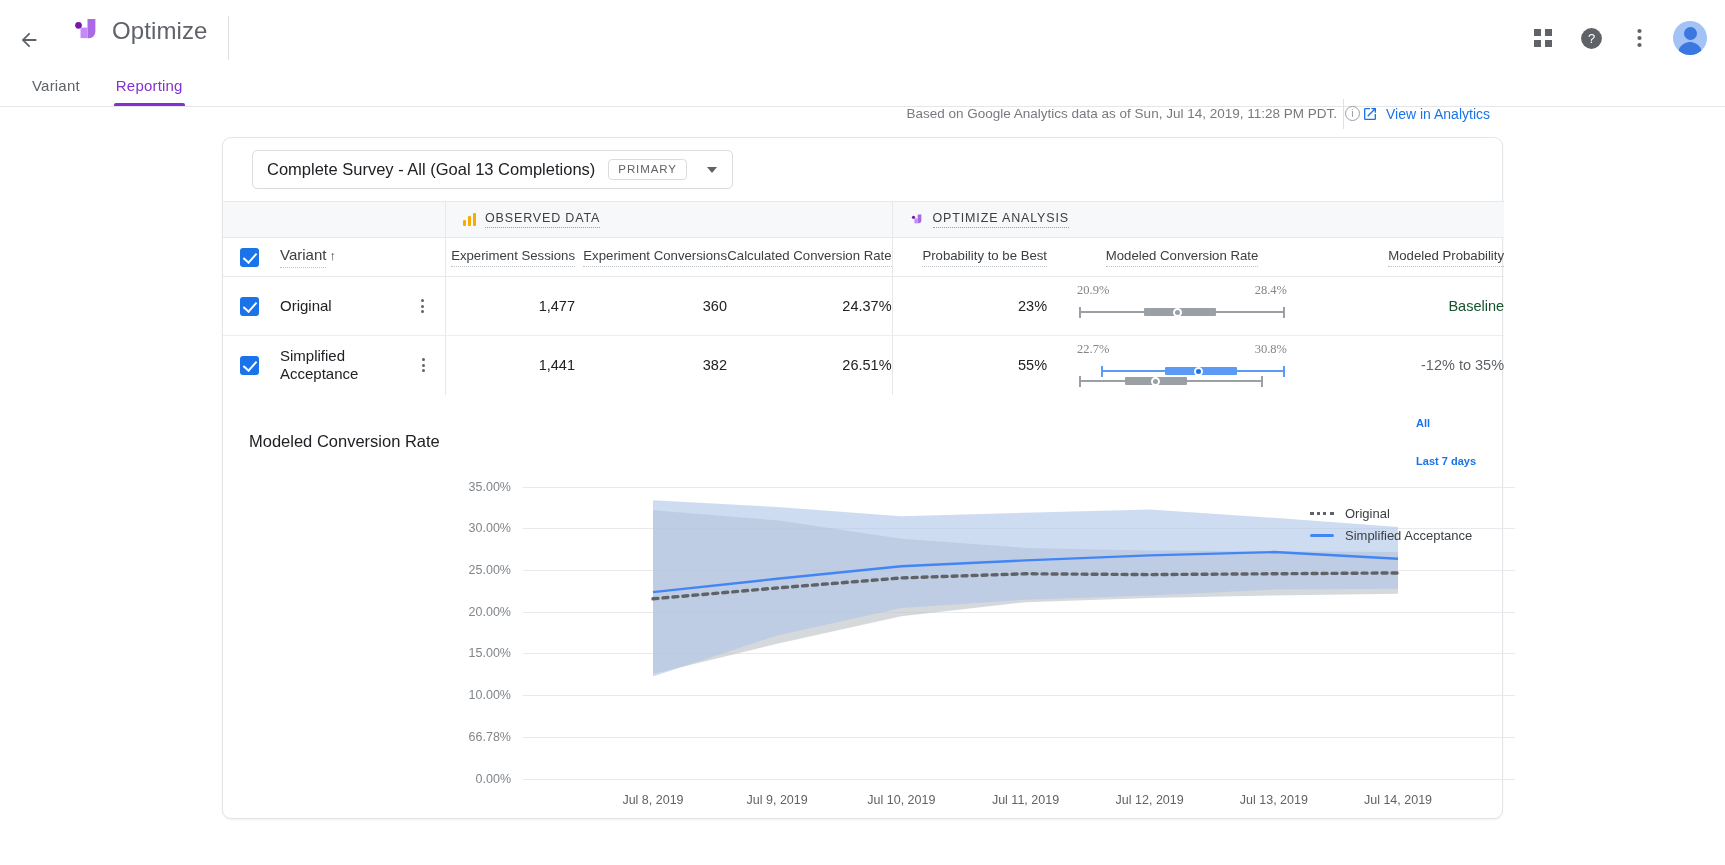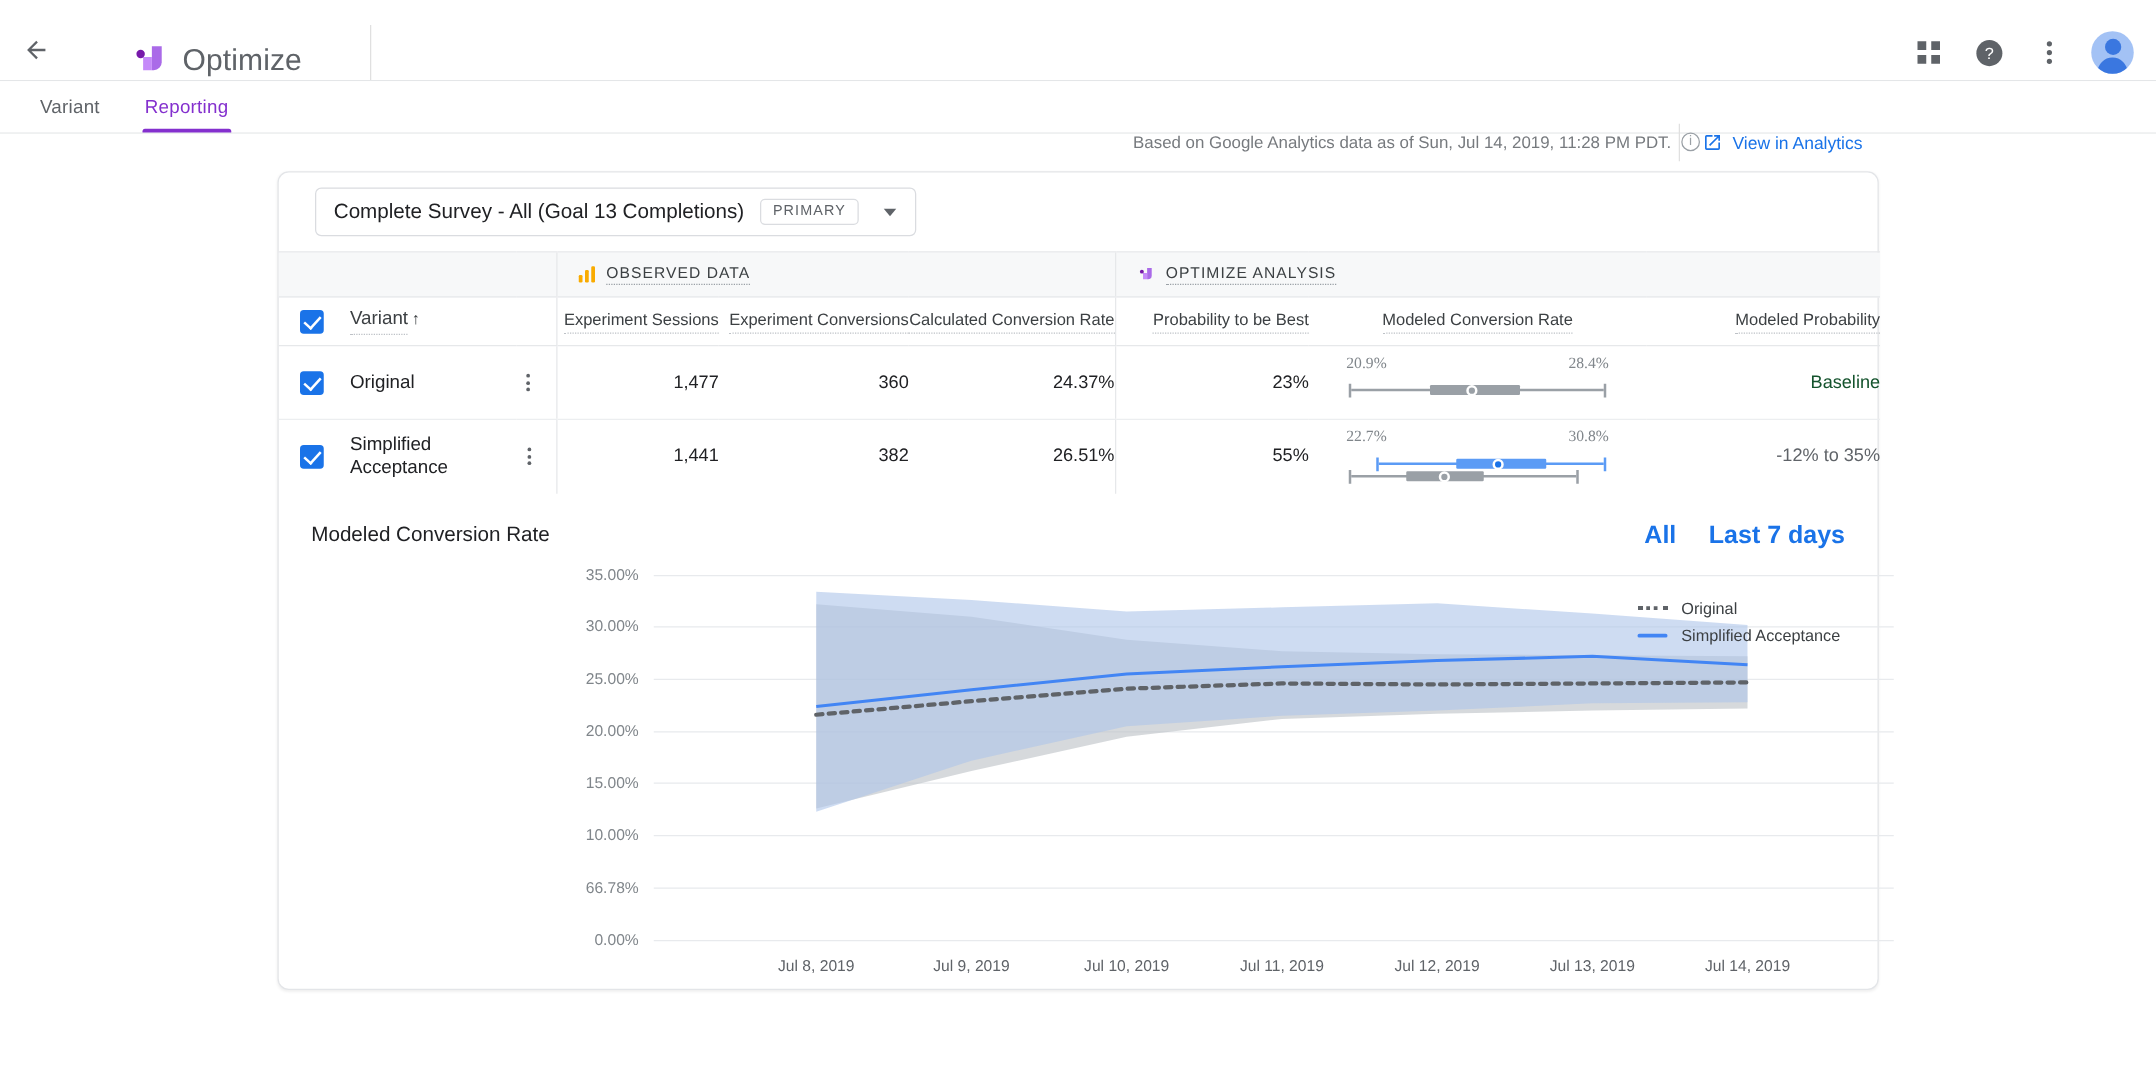--- a/index.html
+++ b/index.html
@@ -5,23 +5,23 @@
   * { box-sizing: border-box; margin: 0; padding: 0; }
   html, body {
     width: 1725px; height: 865px;
     font-family: "Liberation Sans", sans-serif;
     background: #ffffff;
     overflow: hidden;
     color: #202124;
   }
   
   .appbar {
-    position: absolute; left: 0; top: 0; width: 1725px; height: 65px;
+    position: absolute; left: 0; top: 16px; width: 1725px; height: 65px;
     background: #fff; border-bottom: 1px solid #e4e6e8;
-    display: flex; align-items: flex-end; gap: 34px;
+    display: flex; align-items: flex-start;
   }
   .back-btn {
     width: 48px; height: 48px; margin-left: 5px;
     display: flex; align-items: center; justify-content: center;
     border-radius: 50%; cursor: pointer; color: #5f6368;
   }
   .logo-group { display: flex; align-items: center; padding-left: 18px; padding-right: 20px; }
   .opt-logo { width: 30px; height: 30px; }
   .opt-wordmark {
     font-size: 24px; color: #5f6368; margin-left: 11px; font-weight: 400;
@@ -146,21 +146,21 @@
   .range-lbl.lo { left: 0; }
   .range-lbl.hi { right: 0; }
   .range-track { position: absolute; top: 28px; left: 0; right: 0; height: 2px; }
   .rl { position:absolute; height: 2px; top: 0; }
   .cap { position:absolute; width: 2px; height: 11px; top: -4.5px; }
   .iqr { position:absolute; height: 8px; top: -3px; border-radius: 1px; }
   .dot { position:absolute; width: 9px; height: 9px; border-radius: 50%; top: -3.5px; border: 2.2px solid #fff; }
   
   .chart-head { display: flex; align-items: center; padding: 22px 26px 0 26px; }
   .chart-title { font-size: 16.5px; color: #202124; }
-  .chart-actions { margin-left: auto; display: flex; gap: 26px; font-size: 20px; color: #1a73e8; font-weight: 700; }
+  .chart-actions { margin-left: auto; display: flex; gap: 26px; font-size: 11px; color: #1a73e8; font-weight: 700; flex-direction: column; }
   .chart-actions span { cursor: pointer; }
   .chart-box { position: relative; height: 345px; margin-top: 6px; }
   .ylab { position:absolute; right: 0; transform: translateY(-50%); font-size: 12.5px; color: #80868b; }
   .gline { position:absolute; height: 1px; background: #e8eaed; }
   .xlab { position:absolute; transform: translateX(-50%); font-size: 12.5px; color: #5f6368; }
   .legend { position:absolute; right: 22px; top: 30px; width: 170px; }
   .lg-item { display:flex; align-items:center; gap: 11px; height: 22px; font-size: 13px; color: #3c4043; }
   .lg-dash { width: 24px; height: 0; border-top: 3.5px dotted #5f6368; }
   .lg-solid { width: 24px; height: 3px; background: #4285f4; border-radius: 2px; }
 </style>

